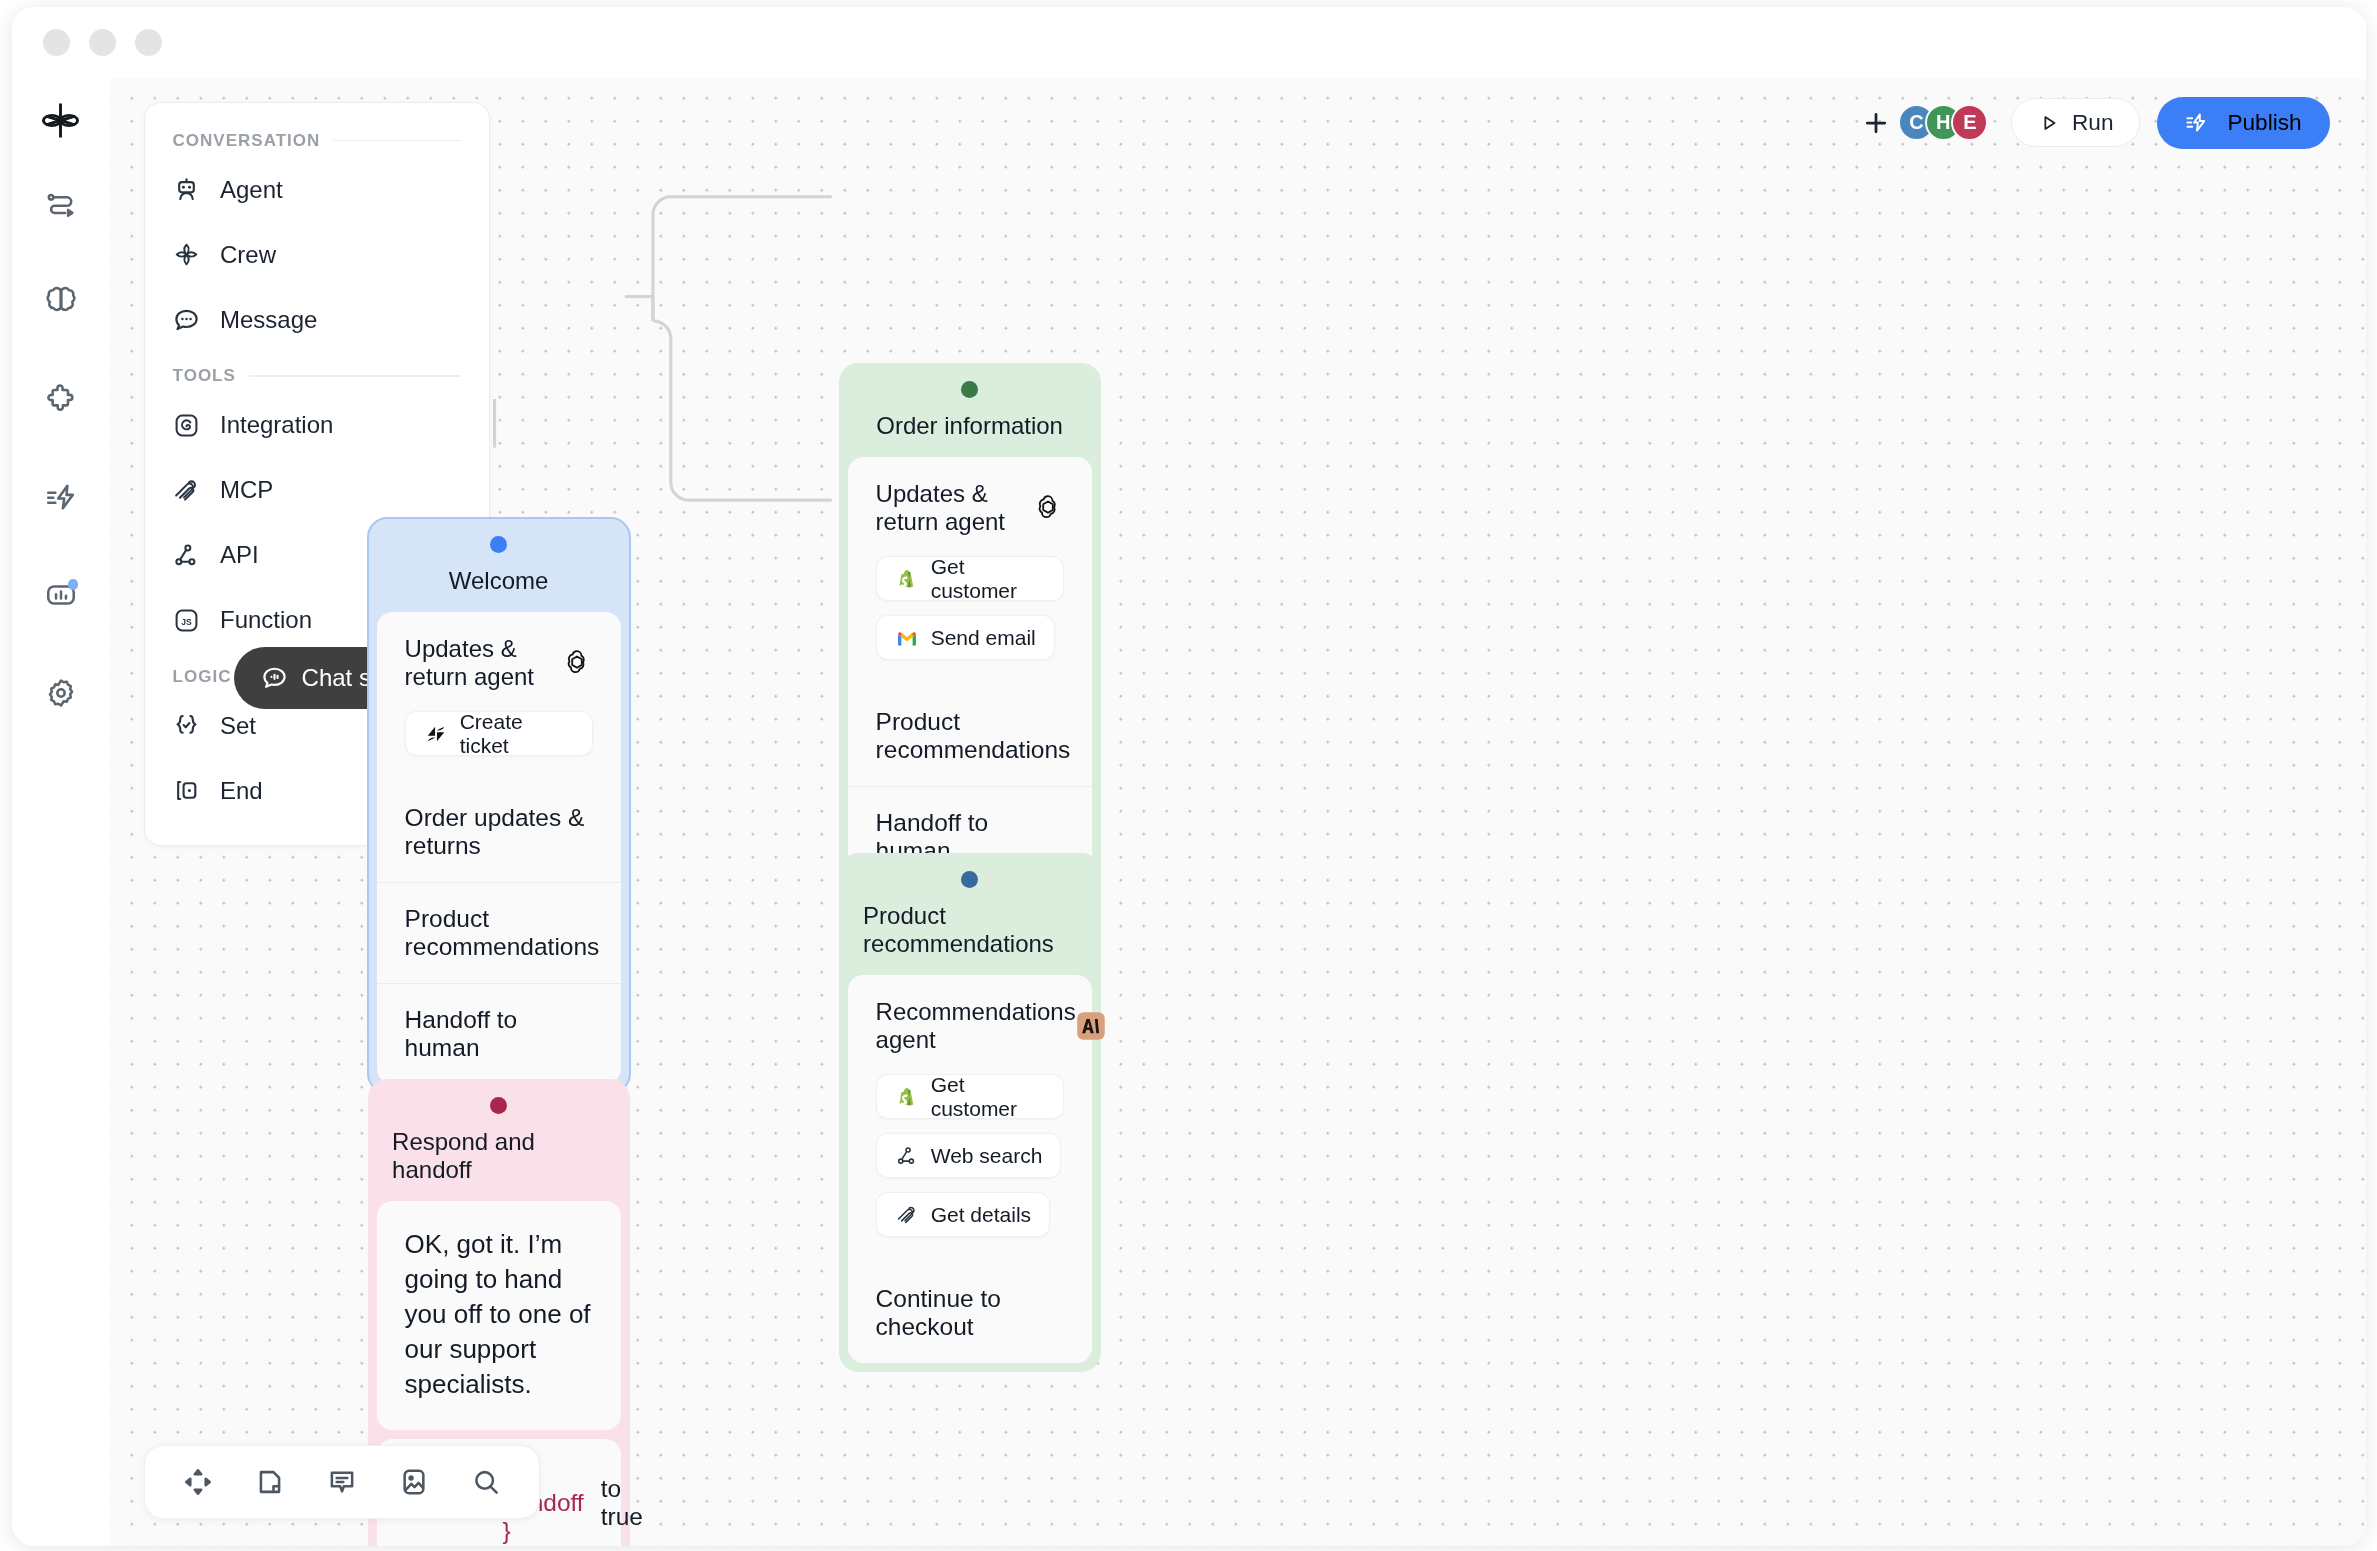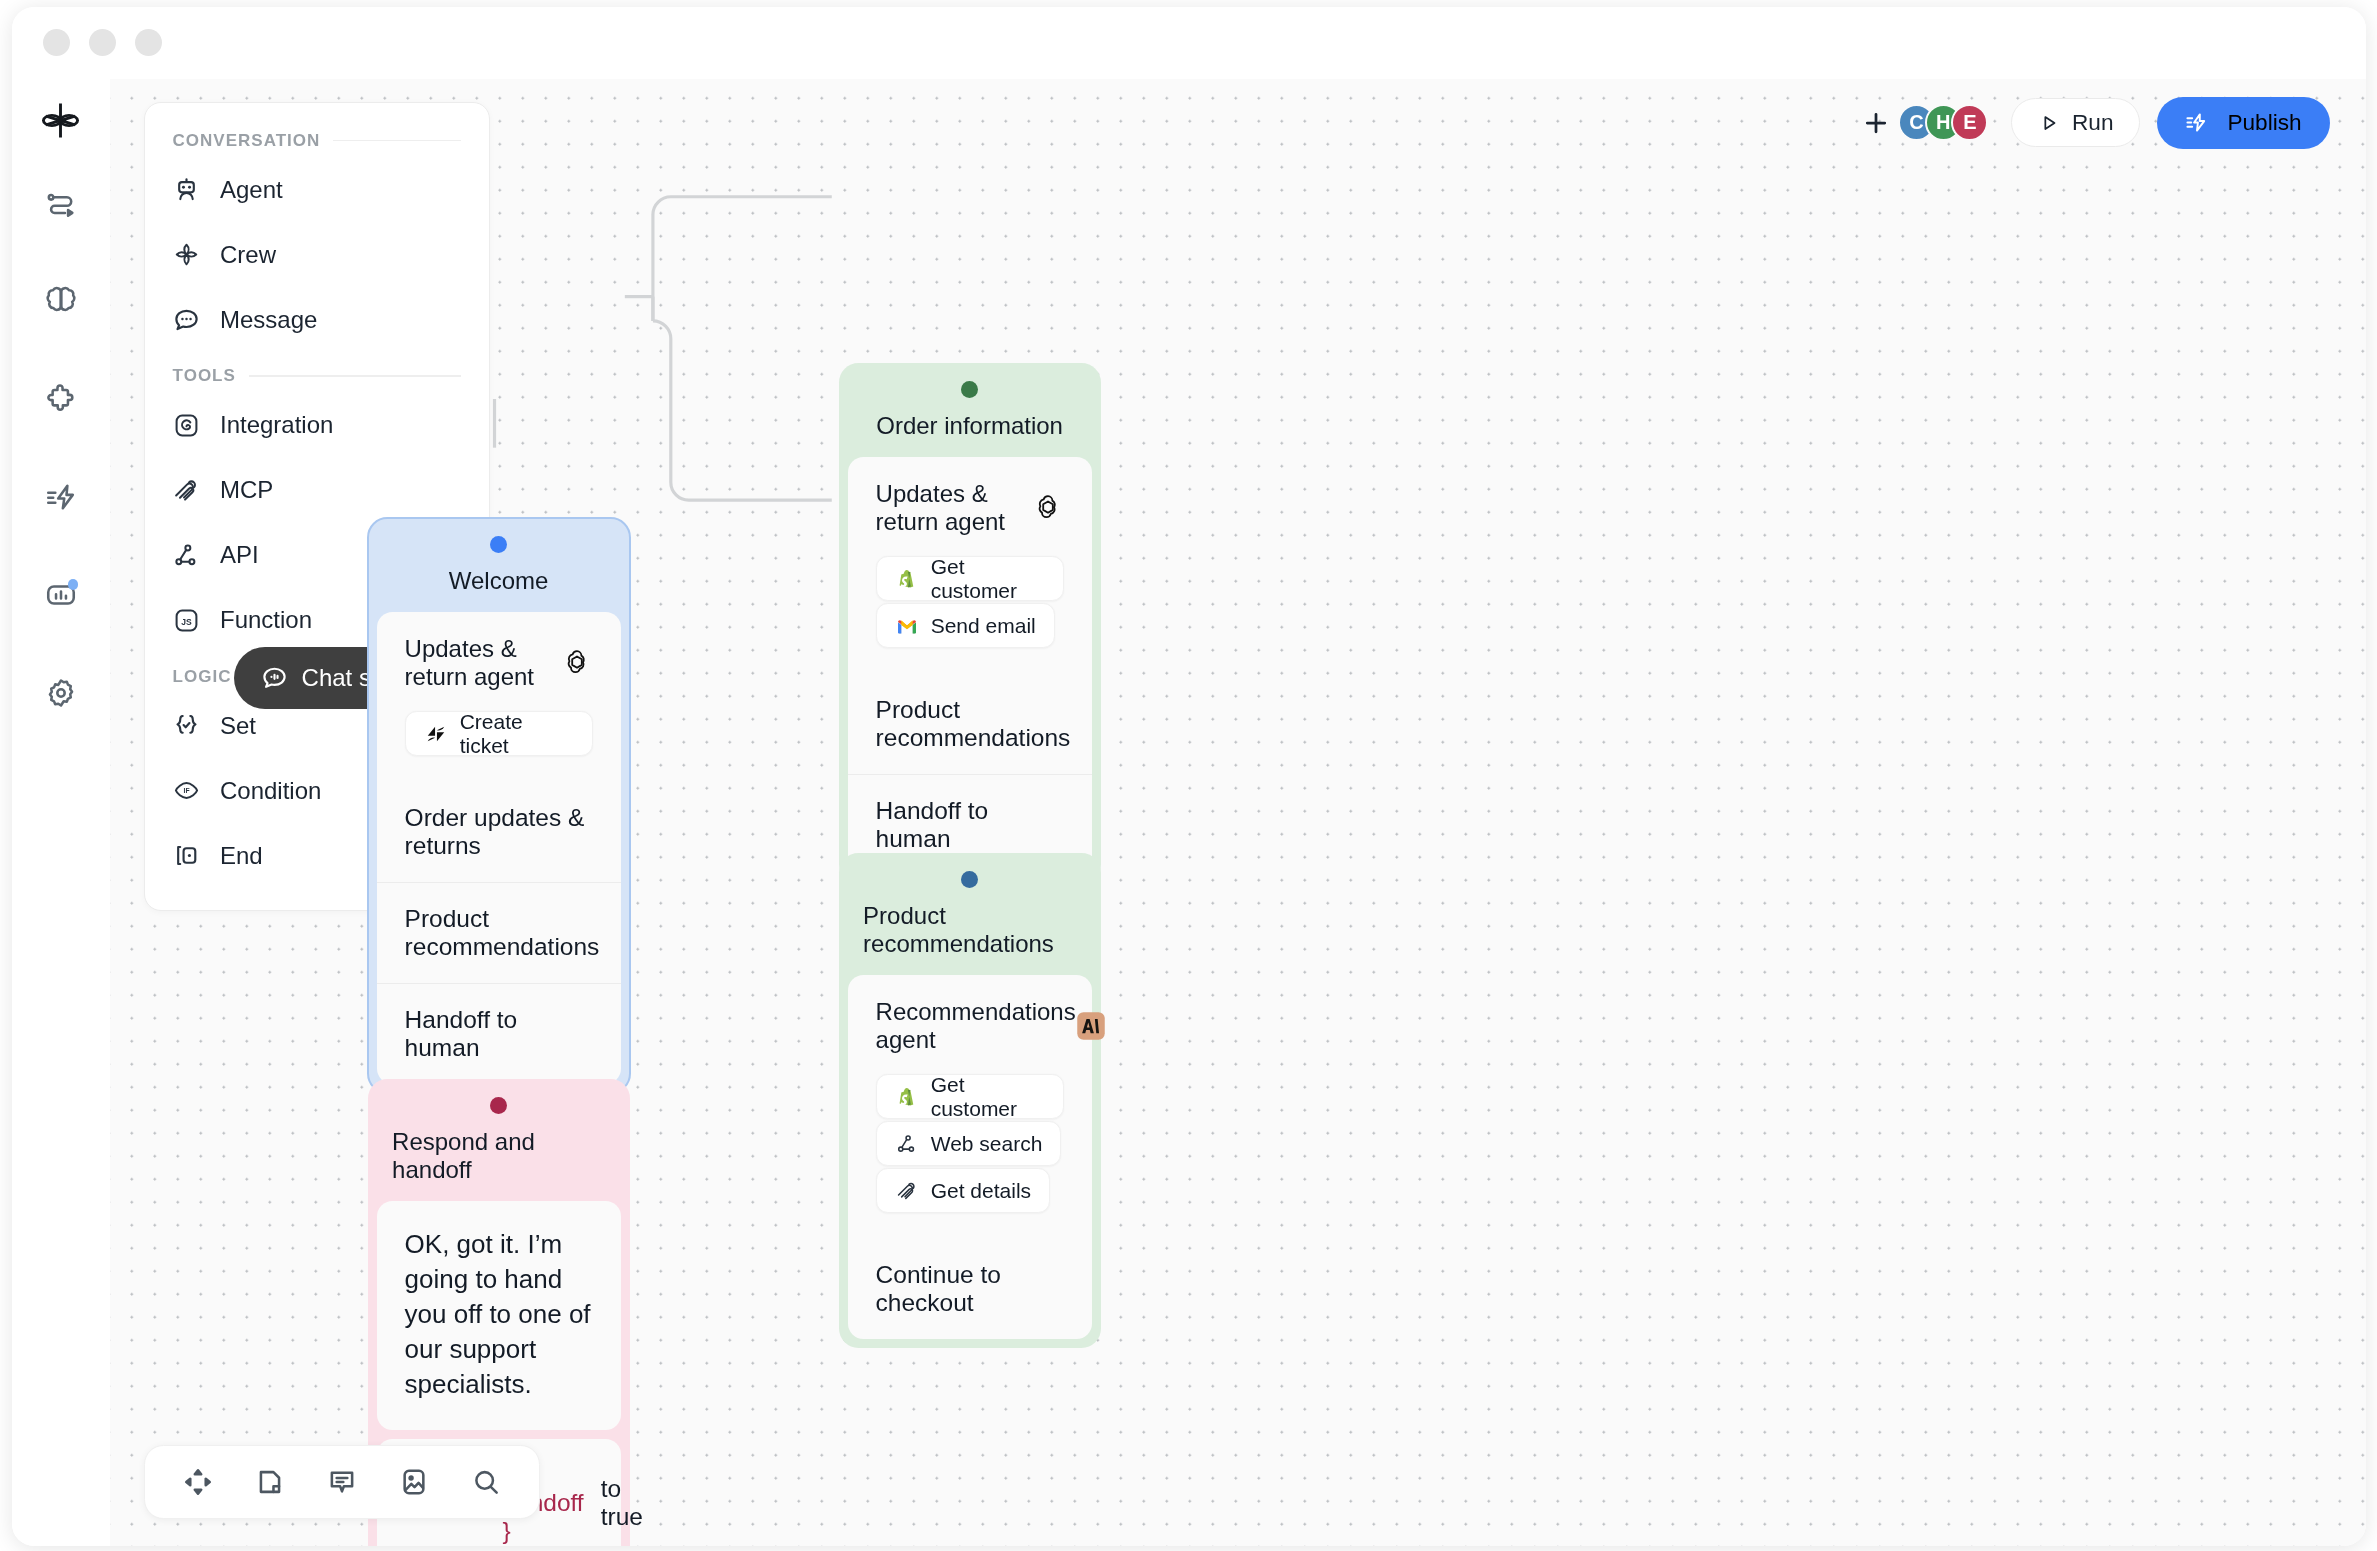--- a/index.html
+++ b/index.html
@@ -149,21 +149,21 @@
     margin: 0 9px;
     padding: 0;
   }
   .agent-row {
     display: flex; align-items: center; justify-content: space-between;
     padding: 23px 28px 6.5px 28px;
   }
   .agent-name { font-size: 24px; color: #131b26; }
   .model-badge { width: 35px; height: 35px; display:flex; align-items:center; justify-content:center; }
   .tool-chips {
-    display: flex; flex-wrap: wrap; gap: 2px;
+    display: flex; flex-wrap: wrap; gap: 14px;
     padding: 14px 28px 26px 28px;
   }
   .chip {
     display: flex; align-items: center; gap: 11.6px;
     height: 45px; padding: 0 18px;
     background: #ffffff; border: 1.3px solid #f0f0f0; border-radius: 11.6px;
     font-size: 21px; color: #131b26; cursor: pointer;
     box-shadow: 0 0.6px 1.9px rgba(0,0,0,.04);
   }
   .chip .cico { width: 24.5px; height: 24.5px; display:flex; align-items:center; justify-content:center; flex:0 0 24.5px; }
@@ -378,29 +378,20 @@
       </div>
       <div class="pal-item">
         <span class="ico">
           <svg width="27" height="27" viewBox="0 0 24 24" fill="none" stroke-width="1.9" stroke-linecap="round" stroke-linejoin="round">
             <path d="M8.6 3.6c-2 0-2.2 1.4-2.2 3.2 0 2.2-.6 3.4-2.4 4.2 1.8.8 2.4 2 2.4 4.2 0 1.8.2 3.2 2.2 3.2"></path>
             <path d="M15.4 3.6c2 0 2.2 1.4 2.2 3.2 0 2.2.6 3.4 2.4 4.2-1.8.8-2.4 2-2.4 4.2 0 1.8-.2 3.2-2.2 3.2"></path>
             <path d="M9.4 11.6l1.9 2 3.3-3.8"></path>
           </svg>
         </span>
         <span class="txt">Set</span>
-      </div>
-      <div class="pal-item">
-        <span class="ico">
-          <svg width="27" height="27" viewBox="0 0 24 24" fill="none" stroke-width="1.8" stroke-linejoin="round">
-            <path d="M12 5.4c4 0 8.6 4.2 9.4 6.6-.8 2.4-5.4 6.6-9.4 6.6S3.4 14.4 2.6 12C3.4 9.6 8 5.4 12 5.4z"></path>
-            <text x="12" y="14.4" font-size="6" font-family="Liberation Sans, sans-serif" font-weight="700" fill="#2a3440" stroke="none" text-anchor="middle">IF</text>
-          </svg>
-        </span>
-        <span class="txt">Condition</span>
       </div>
       <div class="pal-item">
         <span class="ico">
           <svg width="27" height="27" viewBox="0 0 24 24" fill="none" stroke-width="1.9" stroke-linecap="round" stroke-linejoin="round">
             <path d="M6.4 4.4H4.6v15.2h1.8"></path>
             <rect x="9.4" y="5.6" width="10.4" height="12.8" rx="2.6"></rect>
             <circle cx="14.6" cy="12" r="1.4" fill="#2a3440" stroke="none"></circle>
           </svg>
         </span>
         <span class="txt">End</span>

